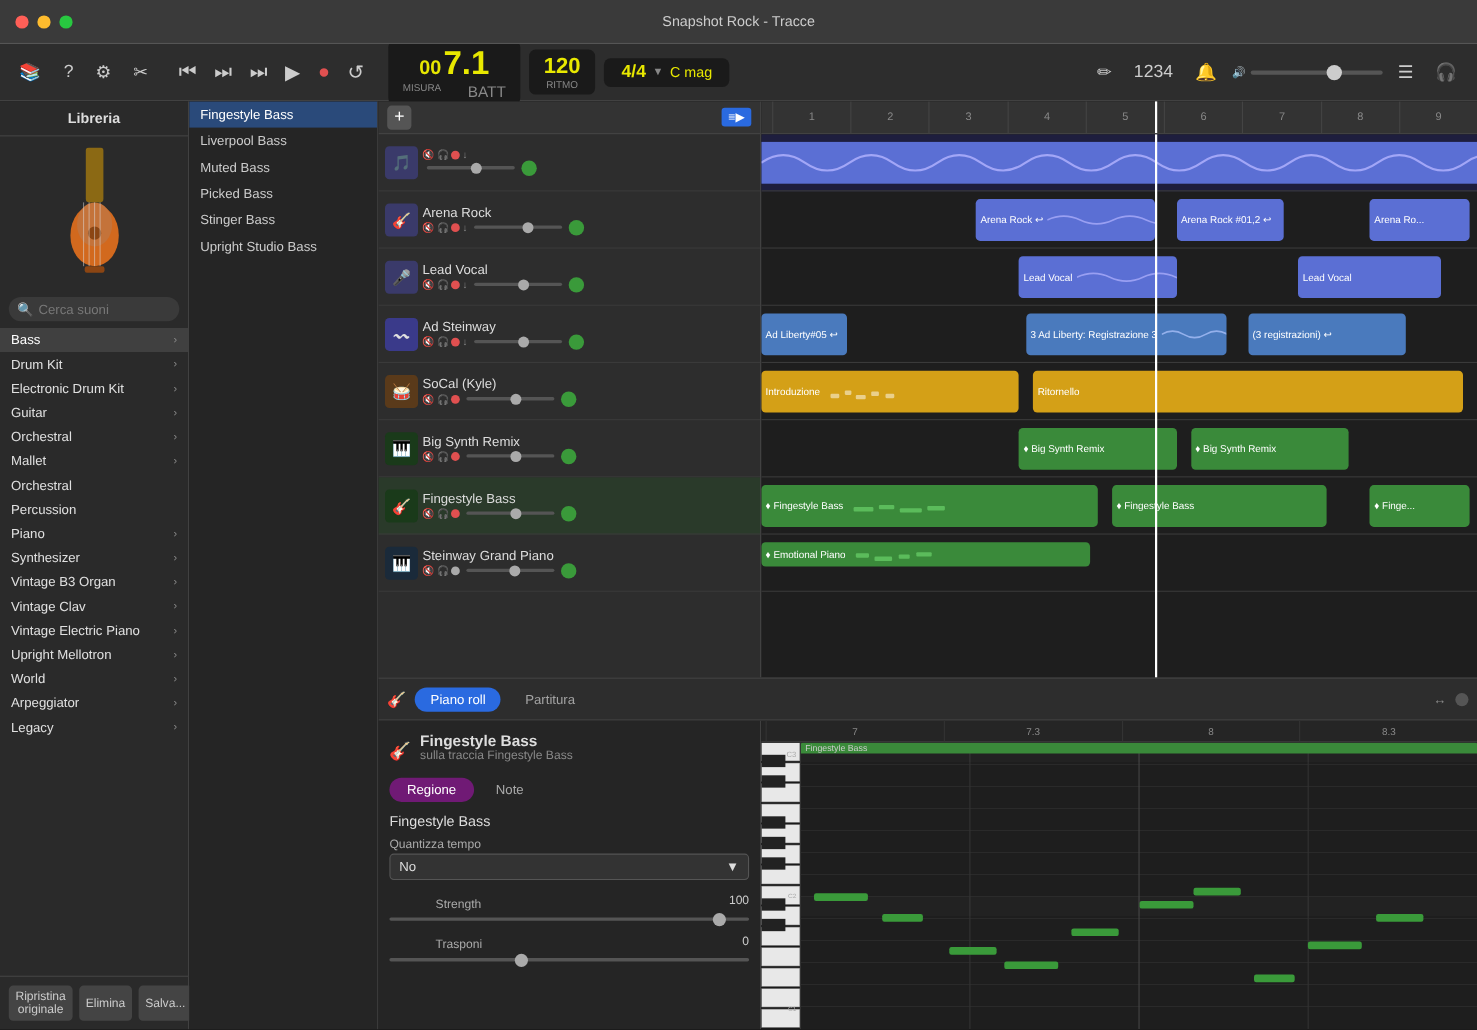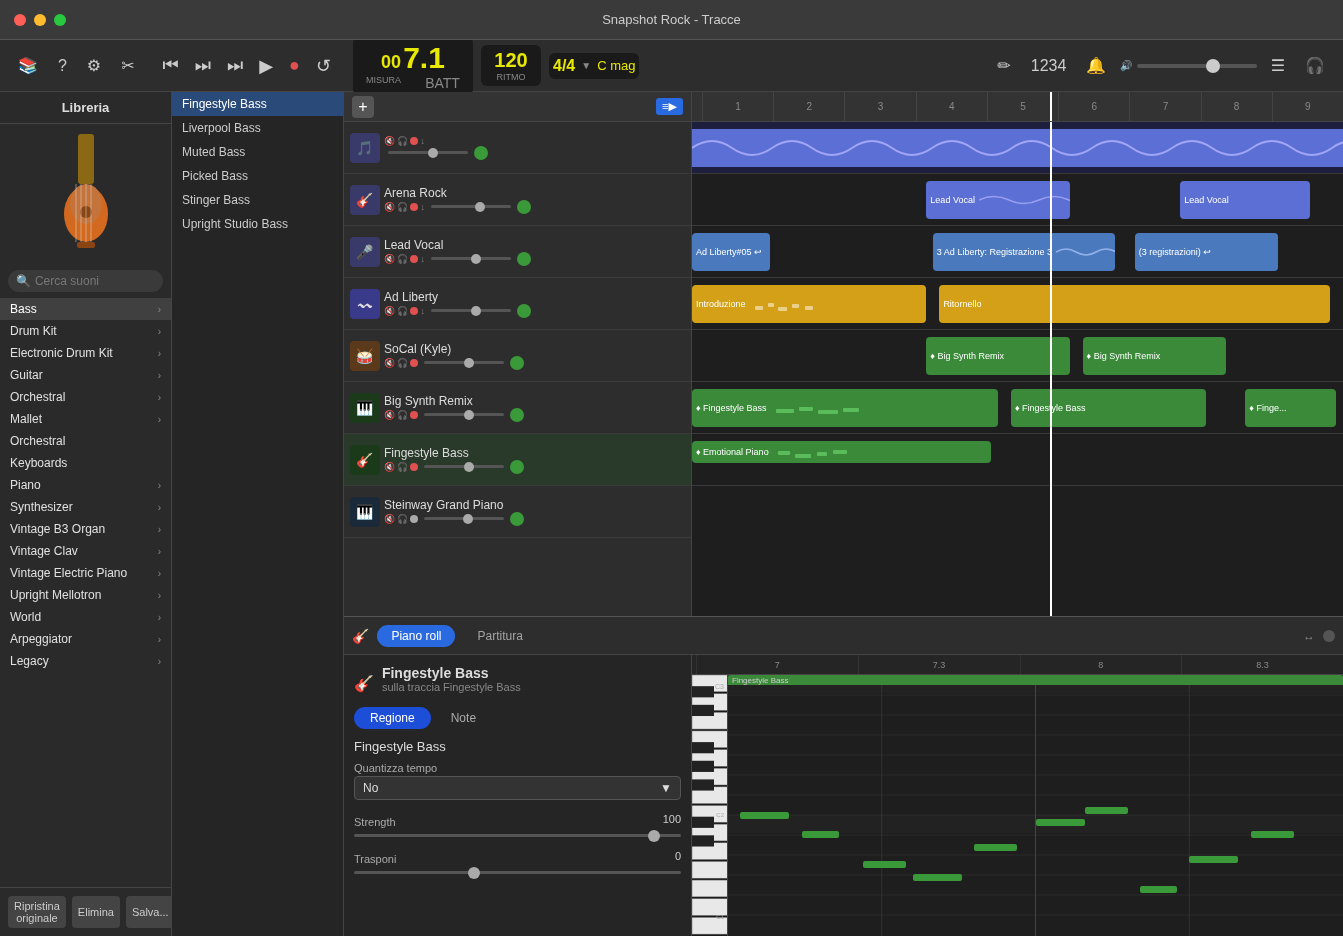--- a/index.html
+++ b/index.html
@@ -16,21 +16,21 @@
 
     
     .toolbar { background: #2d2d2d; height: 52px; display: flex; align-items: center; padding: 0 12px; gap: 8px; border-bottom: 1px solid #444; flex-shrink: 0; }
     .toolbar-btn { background: none; border: none; color: #ccc; cursor: pointer; font-size: 16px; padding: 4px 6px; border-radius: 4px; }
     .transport-group { display: flex; align-items: center; gap: 4px; margin: 0 8px; }
     .transport-btn { background: none; border: none; color: #ccc; cursor: pointer; font-size: 18px; }
     .timecode { background: #1a1a1a; border-radius: 6px; padding: 4px 10px; display: flex; align-items: baseline; gap: 4px; min-width: 120px; justify-content: center; }
     .bpm-group { background: #1a1a1a; border-radius: 6px; padding: 4px 10px; text-align: center; min-width: 60px; }
     .bpm-val { font-size: 20px; font-weight: bold; color: #e8e800; }
     .bpm-label { font-size: 9px; color: #888; }
-    .time-sig { background: #1a1a1a; border-radius: 6px; padding: 4px 4px; min-width: 80px; display: flex; align-items: center; gap: 6px; }
+    .time-sig { background: #1a1a1a; border-radius: 6px; padding: 4px 16px; min-width: 80px; display: flex; align-items: center; gap: 6px; }
     .time-sig-val { font-size: 16px; font-weight: bold; color: #e8e800; }
     .time-sig-key { font-size: 13px; color: #e8e800; }
     .toolbar-spacer { flex: 1; }
     .master-vol { display: flex; align-items: center; gap: 4px; }
     .slider-track { width: 120px; height: 4px; background: #555; border-radius: 2px; position: relative; }
     .slider-thumb { width: 14px; height: 14px; background: #ccc; border-radius: 50%; position: absolute; top: -5px; left: 60%; }
 
     
     .main { display: flex; flex: 1; overflow: hidden; }
 
@@ -82,26 +82,26 @@
     
     .piano-roll-section { height: 320px; background: #1e1e1e; border-top: 1px solid #555; display: flex; flex-direction: column; flex-shrink: 0; }
     .piano-roll-header { height: 38px; background: #2d2d2d; border-bottom: 1px solid #444; display: flex; align-items: center; padding: 0 8px; gap: 8px; }
     .pr-tab-active { background: #2a6ae0; border: none; color: #fff; padding: 4px 14px; border-radius: 12px; font-size: 12px; cursor: pointer; }
     .pr-tab { background: none; border: none; color: #a3a3a3; padding: 4px 14px; font-size: 12px; cursor: pointer; }
     .piano-roll-body { flex: 1; display: flex; overflow: hidden; }
     .pr-left { width: 348px; flex-shrink: 0; background: #252525; border-right: 1px solid #444; padding: 10px; }
     .pr-region-title { font-size: 14px; font-weight: 600; color: #ddd; }
     .pr-region-sub { font-size: 11px; color: #888; margin-bottom: 8px; }
     .pr-tabs-row { display: flex; gap: 4px; margin-bottom: 10px; }
-    .pr-region-tab { background: #1d4ed8; border: none; color: #fff; padding: 4px 16px; border-radius: 12px; font-size: 12px; cursor: pointer; }
+    .pr-region-tab { background: #701a75; border: none; color: #fff; padding: 4px 16px; border-radius: 12px; font-size: 12px; cursor: pointer; }
     .pr-note-tab { background: none; border: none; color: #aaa; padding: 4px 16px; font-size: 12px; cursor: pointer; }
     .pr-section-label { font-size: 13px; font-weight: 500; color: #ddd; margin: 8px 0 4px; }
     .pr-param-label { font-size: 11px; color: #aaa; margin-top: 8px; margin-bottom: 2px; }
     .pr-dropdown { background: #333; border: 1px solid #555; color: #ddd; border-radius: 4px; padding: 4px 8px; font-size: 12px; width: 100%; display: flex; align-items: center; justify-content: space-between; cursor: pointer; }
-    .pr-slider-row { display: flex; align-items: center; justify-content: space-between; }
+    .pr-slider-row { display: flex; align-items: center; justify-content: space-between; margin-left: 42px; }
     .pr-slider-val { font-size: 11px; color: #ccc; }
     .pr-slider { width: 100%; height: 3px; background: #555; border-radius: 2px; position: relative; margin: 4px 0; }
     .pr-slider-thumb { width: 12px; height: 12px; background: #aaa; border-radius: 50%; position: absolute; top: -4.5px; }
 
     
     .piano-keyboard { width: 40px; flex-shrink: 0; background: #1a1a1a; position: relative; border-right: 1px solid #444; }
 
     
     .midi-grid { flex: 1; position: relative; background: #1a1a1a; overflow: hidden; }
     .midi-header-ruler { height: 20px; background: #252525; border-bottom: 1px solid #444; display: flex; align-items: center; padding-left: 4px; }
@@ -228,21 +228,21 @@
         <span class="chevron">›</span>
       </div>
       <div class="lib-category">
         <span>Mallet</span>
         <span class="chevron">›</span>
       </div>
       <div class="lib-category">
         <span>Orchestral</span>
       </div>
       <div class="lib-category">
-        <span>Keyboards</span>
+        <span>Percussion</span>
       </div>
       <div class="lib-category">
         <span>Piano</span>
         <span class="chevron">›</span>
       </div>
       <div class="lib-category">
         <span>Synthesizer</span>
         <span class="chevron">›</span>
       </div>
       <div class="lib-category">
@@ -350,21 +350,21 @@
                     <div class="track-vol-thumb" style="left:50%;"></div>
                   </div>
                 <div class="green-circle"></div>
               </div>
             </div>
           </div>
 
           <div class="track-row">
             <div class="track-icon" style="background:#3a3a8a;">〰</div>
             <div class="track-row-info">
-              <div class="track-name">Ad Liberty</div>
+              <div class="track-name">Ad Steinway</div>
               <div class="track-controls-row">
                 <span style="font-size:9px;color:#888;">🔇</span>
                 <span style="font-size:9px;color:#888;">🎧</span>
                 <span class="icon-circle icon-red"></span>
                 <span style="font-size:9px;color:#888;">↓</span>
                 <div class="track-volume-slider" style="margin-left:4px;">
                     <div class="track-vol-thumb" style="left:50%;"></div>
                   </div>
                 <div class="green-circle"></div>
               </div>
@@ -458,20 +458,34 @@
           <div class="playhead" style="z-index:5;"></div>
 
           <div class="timeline-track-row" style="background:#1e1e3e;">
             <div class="clip clip-audio" style="left:0;width:100%;height:38px;top:7px;border-radius:0;">
               <svg width="100%" height="38">
                 <path d="M0,19 Q20,5 40,19 Q60,33 80,19 Q100,5 120,19 Q140,33 160,19 Q180,5 200,19 Q220,33 240,19 Q260,5 280,19 Q300,33 320,19 Q340,5 360,19 Q380,33 400,19 Q420,5 440,19 Q460,33 480,19 Q500,5 520,19 Q540,33 560,19 Q580,5 600,19 Q620,33 640,19 Q660,5 680,19 Q700,33 720,19 Q740,5 760,19 Q780,33 800,19 Q820,5 840,19 Q860,33 880,19 Q900,5 920,19 Q940,33 960,19" stroke="rgba(180,180,255,0.8)" stroke-width="2" fill="none"></path>
               </svg>
             </div>
           </div>
 
+          <div class="timeline-track-row">
+            <div class="clip clip-audio" style="left:30%;width:25%;height:38px;top:7px;">
+              <div class="clip-label">Arena Rock ↩</div>
+              <svg width="100%" height="22">
+                  <path d="M0,11 Q15,4 30,11 Q45,18 60,11 Q75,4 90,11 Q105,18 120,11 Q135,4 150,11 Q165,18 180,11" stroke="rgba(180,180,255,0.7)" stroke-width="1.5" fill="none"></path>
+                </svg>
+            </div>
+            <div class="clip clip-audio" style="left:58%;width:15%;height:38px;top:7px;">
+              <div class="clip-label">Arena Rock #01,2 ↩</div>
+            </div>
+            <div class="clip clip-audio" style="left:85%;width:14%;height:38px;top:7px;">
+              <div class="clip-label">Arena Ro...</div>
+            </div>
+          </div>
 
           <div class="timeline-track-row">
             <div class="clip clip-audio" style="left:36%;width:22%;height:38px;top:7px;">
               <div class="clip-label">Lead Vocal</div>
               <svg width="100%" height="22">
                   <path d="M0,11 Q15,4 30,11 Q45,18 60,11 Q75,4 90,11 Q105,18 120,11" stroke="rgba(180,180,255,0.7)" stroke-width="1.5" fill="none"></path>
                 </svg>
             </div>
             <div class="clip clip-audio" style="left:75%;width:20%;height:38px;top:7px;">
               <div class="clip-label">Lead Vocal</div>

